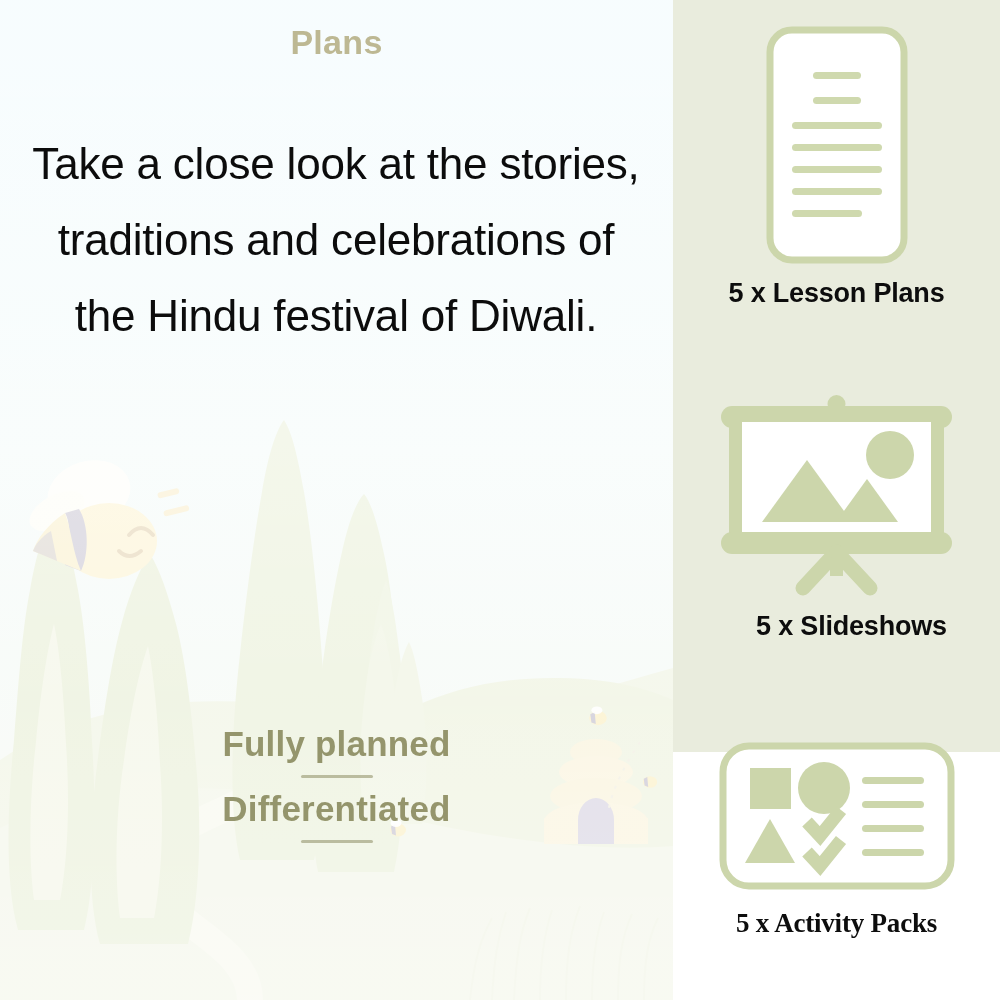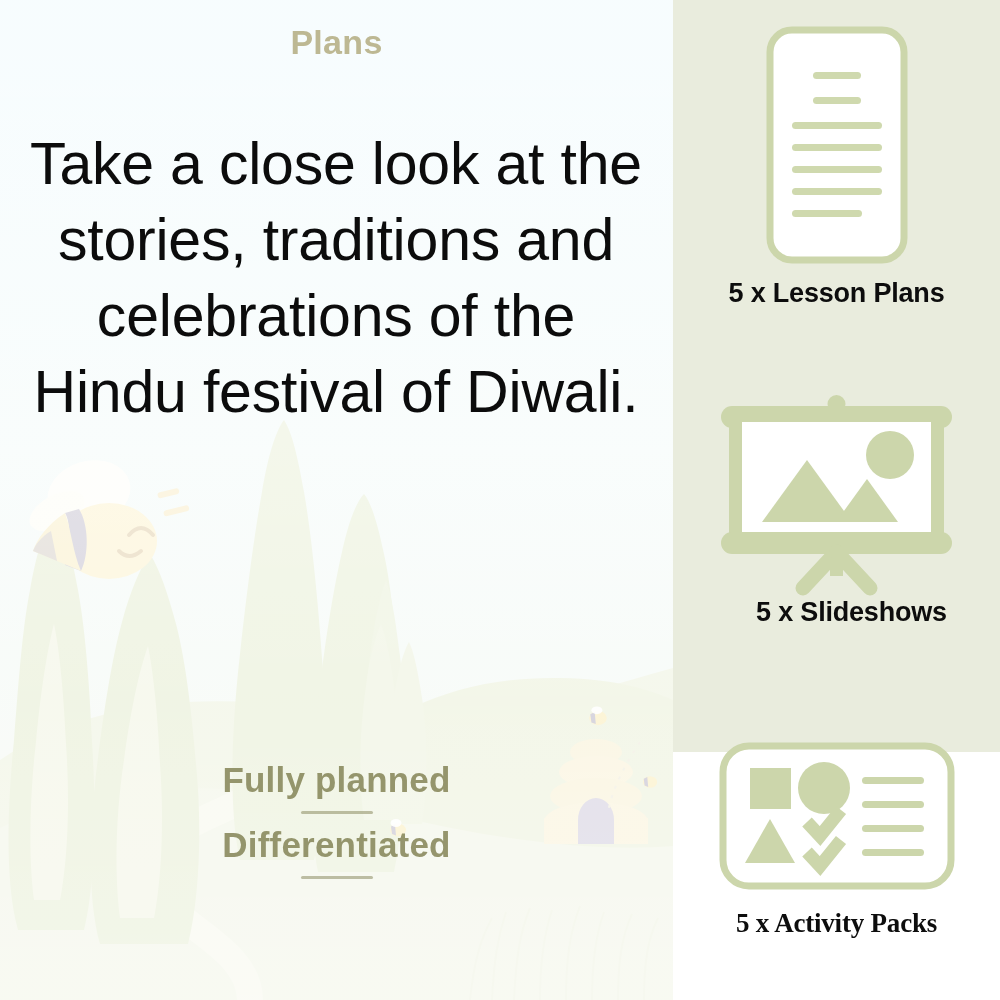--- a/index.html
+++ b/index.html
@@ -24,26 +24,26 @@
     background:linear-gradient(180deg,rgba(255,255,255,.80) 0%,rgba(255,255,255,.74) 40%,rgba(255,255,255,.66) 70%,rgba(255,255,255,.72) 100%);
     pointer-events:none;
   }
 
   .kicker{
     position:absolute;top:23px;left:0;width:673px;text-align:center;
     font-size:34px;font-weight:bold;color:#bdb893;letter-spacing:.3px;
   }
   .headline{
     position:absolute;top:126px;left:26px;width:620px;text-align:center;
-    font-size:59px;line-height:76px;color:#0c0c0c;font-weight:normal;
+    font-size:44px;line-height:76px;color:#0c0c0c;font-weight:normal;
     letter-spacing:-.2px;
   }
 
   .promise{
-    position:absolute;top:760px;left:0;width:673px;text-align:center;
+    position:absolute;top:724px;left:0;width:673px;text-align:center;
   }
   .promise-line{
     font-size:35px;font-weight:bold;color:#8d8d62;opacity:.92;
     letter-spacing:.2px;line-height:1.12;
   }
   .promise-div{
     width:72px;height:3px;background:#8d8d62;opacity:.55;
     margin:12px auto 11px;border-radius:2px;
   }
 
@@ -55,21 +55,21 @@
   .feature{position:absolute;left:0;width:327px;text-align:center;}
   .feature-icon{display:block;margin:0 auto;}
   .feature-label{
     font-size:27px;font-weight:bold;color:#0d0d0d;
     letter-spacing:-.2px;white-space:nowrap;
   }
   .f1{top:24px;}
   .f2{top:392px;}
   .f3{top:726px;}
   .f1 .feature-label{margin-top:12px;}
-  .f2 .feature-label{padding-left:30px;}
+  .f2 .feature-label{margin-top:14px;padding-left:30px;}
   .f3 .feature-label{margin-top:14px;font-family:Liberation Serif, serif;}
 </style>
 </head>
 <body>
 
 <div class="poster">
 
   <div class="left-panel">
 
     <div class="scene">

